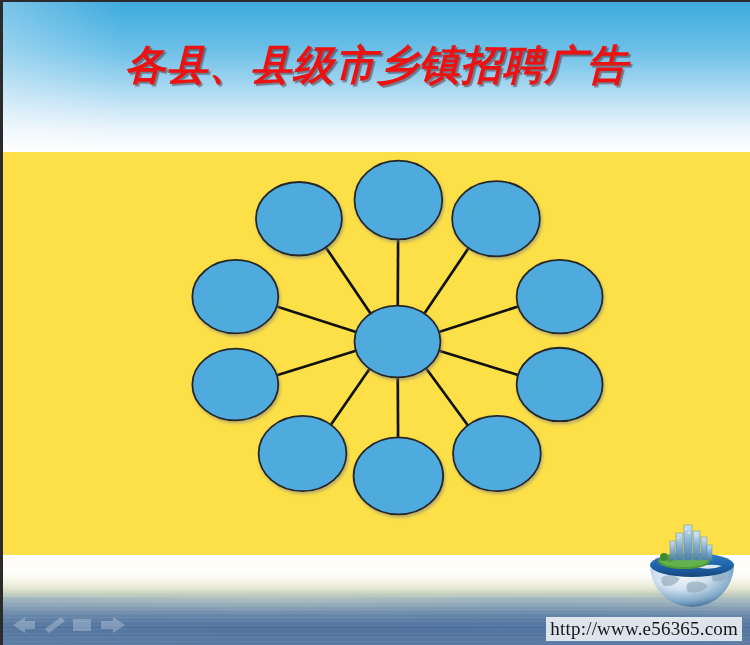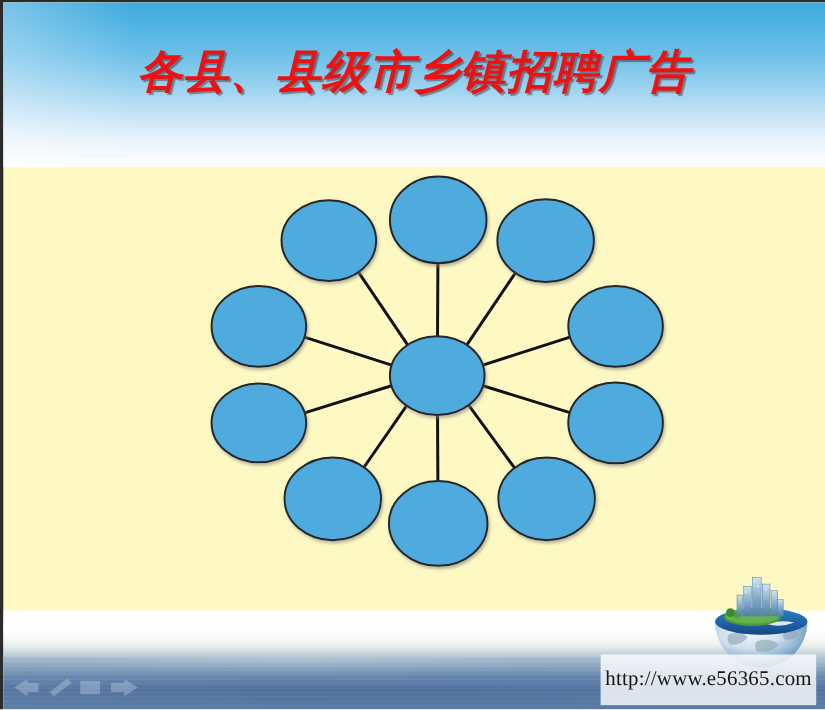--- a/index.html
+++ b/index.html
@@ -8,21 +8,21 @@
     background: #ffffff;
   }
   body {
     font-family: "Liberation Sans", sans-serif;
   }
   #slide {
     position: relative;
     width: 750px;
     height: 645px;
     overflow: hidden;
-    background: #fef9c3;
+    background: #fde047;
     border-left: 3px solid #2b2b2b;
     border-top: 2px solid #2b2b2b;
     box-sizing: border-box;
   }
 
   
   .sky {
     position: absolute;
     left: 0; right: 0; top: 0;
     height: 150px;
@@ -133,21 +133,21 @@
   
   .url-bar {
     position: absolute;
     right: 8px;
     bottom: 4px;
     font-family: "Liberation Serif", "DejaVu Serif", serif;
     font-size: 19px;
     color: #161616;
     letter-spacing: 0.2px;
     background: rgba(255,255,255,0.80);
-    padding: 12px 4px;
+    padding: 1px 4px;
     white-space: nowrap;
     margin-left: 45px;
   }
 </style>
 </head>
 <body>
 
 <div id="slide">
 
   <div class="sky"></div>

